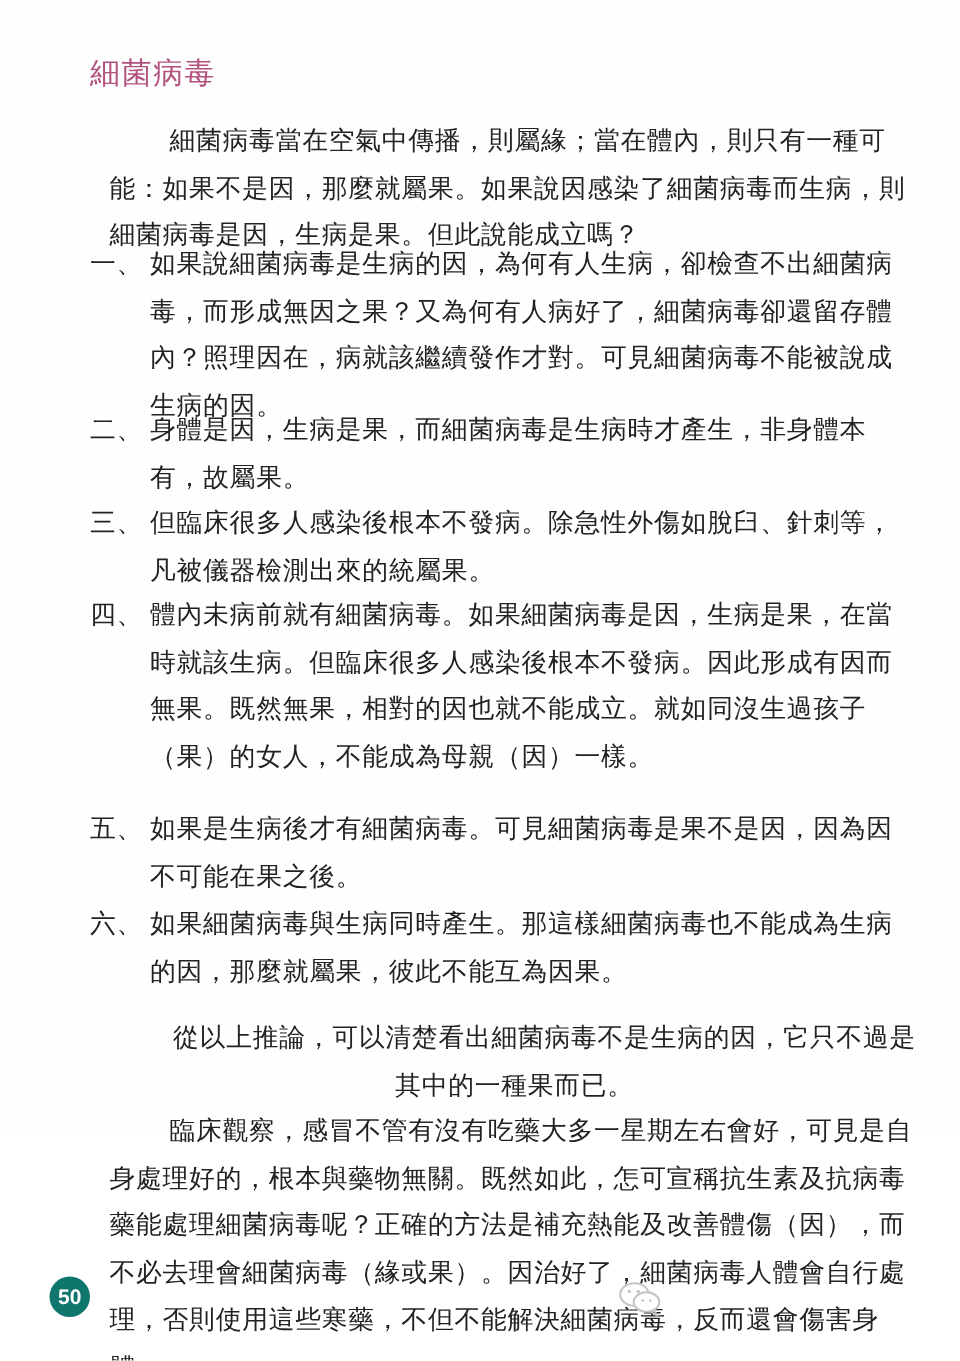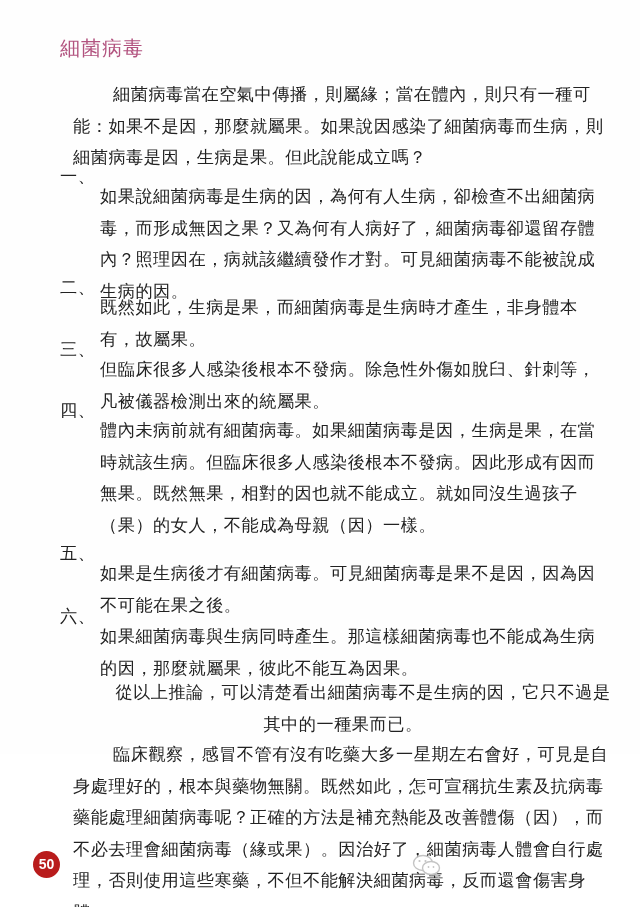--- a/index.html
+++ b/index.html
@@ -49,30 +49,29 @@
       line-height: 31.5px;
       letter-spacing: 0.5px;
       display: flex;
     }
     .item .num {
       flex: 0 0 40px;
       width: 40px;
     }
     .item .txt {
       flex: 1;
-      margin-top: 20px;
     }
     .page-badge {
       position: absolute;
       left: 33px;
       top: 851px;
       width: 27px;
       height: 27px;
       border-radius: 50%;
-      background: #b91c1c;
+      background: #0f766e;
       color: #ffffff;
       font-size: 14px;
       font-weight: bold;
       line-height: 27px;
       text-align: center;
       font-family: "Liberation Sans", sans-serif;
     }
     .wechat {
       position: absolute;
       left: 412px;
@@ -94,21 +93,21 @@
 
   <p class="para indent" style="top:66px;">細菌病毒當在空氣中傳播，則屬緣；當在體內，則只有一種可能：如果不是因，那麼就屬果。如果說因感染了細菌病毒而生病，則細菌病毒是因，生病是果。但此說能成立嗎？</p>
 
   <div class="item" style="top:161px;">
     <span class="num">一、</span>
     <span class="txt">如果說細菌病毒是生病的因，為何有人生病，卻檢查不出細菌病毒，而形成無因之果？又為何有人病好了，細菌病毒卻還留存體內？照理因在，病就該繼續發作才對。可見細菌病毒不能被說成生病的因。</span>
   </div>
 
   <div class="item" style="top:272px;">
     <span class="num">二、</span>
-    <span class="txt">既然如此，生病是果，而細菌病毒是生病時才產生，非身體本有，故屬果。</span>
+    <span class="txt">身體是因，生病是果，而細菌病毒是生病時才產生，非身體本有，故屬果。</span>
   </div>
 
   <div class="item" style="top:334px;">
     <span class="num">三、</span>
     <span class="txt">但臨床很多人感染後根本不發病。除急性外傷如脫臼、針刺等，凡被儀器檢測出來的統屬果。</span>
   </div>
 
   <div class="item" style="top:395px;">
     <span class="num">四、</span>
     <span class="txt">體內未病前就有細菌病毒。如果細菌病毒是因，生病是果，在當時就該生病。但臨床很多人感染後根本不發病。因此形成有因而無果。既然無果，相對的因也就不能成立。就如同沒生過孩子（果）的女人，不能成為母親（因）一樣。</span>

